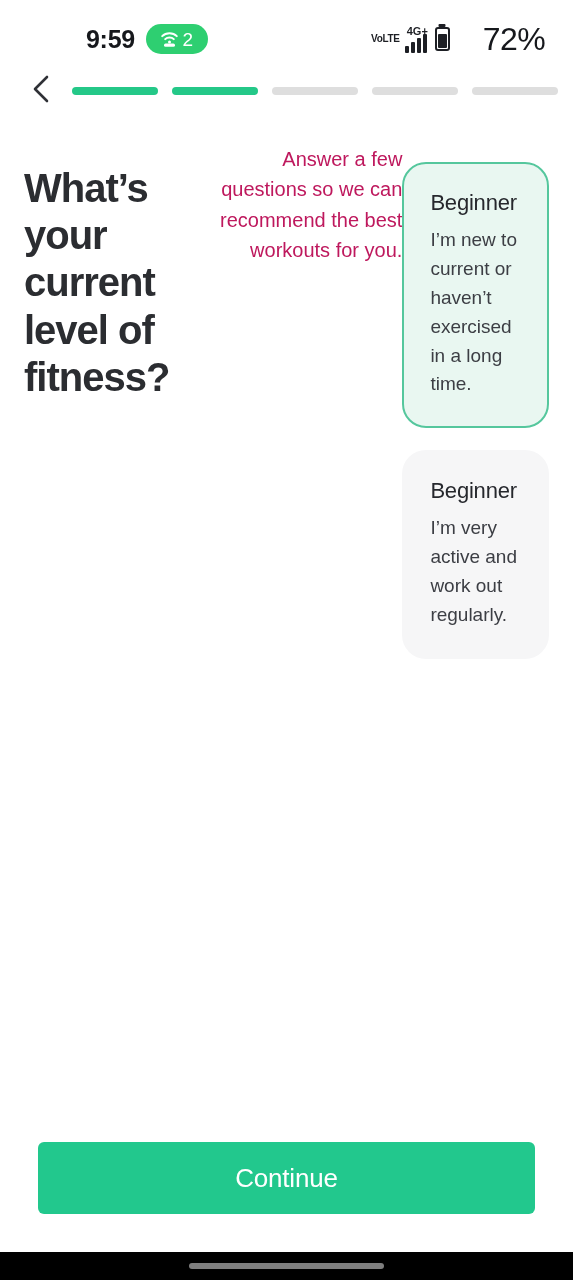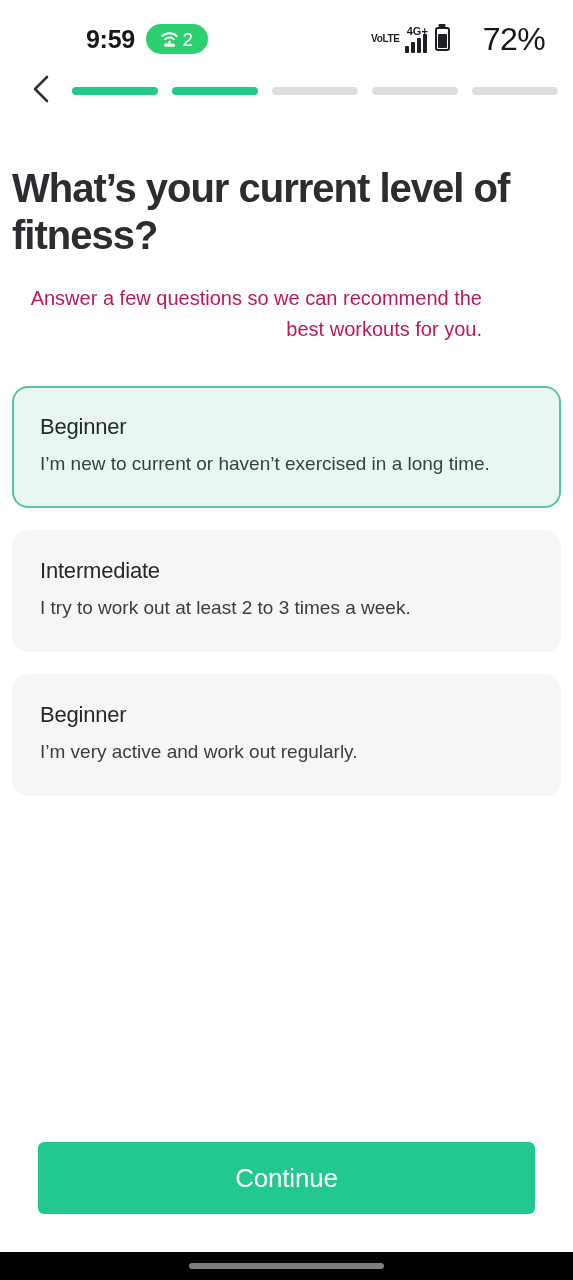--- a/index.html
+++ b/index.html
@@ -44,35 +44,35 @@
   .batt-pct { font-size:32px; font-weight:500; color:#16181c; letter-spacing:-0.6px;margin-left:28px; }
 
   
   .navrow { flex:0 0 58px; display:flex; align-items:center; padding:0 24px; gap:14px; }
   .back-btn { width:34px; height:34px; display:flex; align-items:center; justify-content:center; cursor:pointer; flex:0 0 auto; }
   .progress { display:flex; align-items:center; gap:14px; flex:1; }
   .seg { height:8px; border-radius:999px; flex:0 0 86px; background:#dedede; }
   .seg.done { background:#24c888; }
 
   
-  .content { padding:0 12px; flex:1 1 auto; display:flex; flex-direction:column; }
+  .content { padding:0 24px; flex:1 1 auto; display:flex; flex-direction:row; }
   .title {
     font-size:40px; font-weight:bold; color:#2b2d31;
     line-height:1.18; letter-spacing:-1px;
     margin-top:45px;
   }
   .subtitle {
     font-size:20px; color:#be185d; line-height:1.52;
     margin-top:24px; max-width:470px;text-align:right;
   }
 
   .options { margin-top:42px; display:flex; flex-direction:column; gap:22px; }
   .opt-card {
     background:#f6f6f7; border:2px solid transparent;
-    border-radius:16px; padding:26px 26px 27px;
+    border-radius:24px; padding:26px 26px 27px;
     cursor:pointer;
   }
   .opt-card.selected { background:#e9f7f1; border-color:#55c79d; }
   .opt-title { font-size:22px; font-weight:500; color:#26282d; letter-spacing:-0.2px; }
   .opt-desc { font-size:19px; color:#3c3e44; line-height:1.52; margin-top:10px; }
 
   
   .footer { padding:0 38px 38px; flex:0 0 auto; }
   .continue-btn {
     width:100%; height:72px; border:none; border-radius:6px;
@@ -144,24 +144,20 @@
     <h1 class="title">What’s your current level of fitness?</h1>
     <p class="subtitle">Answer a few questions so we can recommend the best workouts for you.</p>
 
     <div class="options">
 
       <div class="opt-card selected">
         <div class="opt-title">Beginner</div>
         <div class="opt-desc">I’m new to current or haven’t exercised in a long time.</div>
       </div>
 
-      <div class="opt-card">
-        <div class="opt-title">Intermediate</div>
-        <div class="opt-desc">I try to work out at least 2 to 3 times a week.</div>
-      </div>
 
       <div class="opt-card">
         <div class="opt-title">Beginner</div>
         <div class="opt-desc">I’m very active and work out regularly.</div>
       </div>
 
     </div>
   </div>
 
   <div class="footer">

